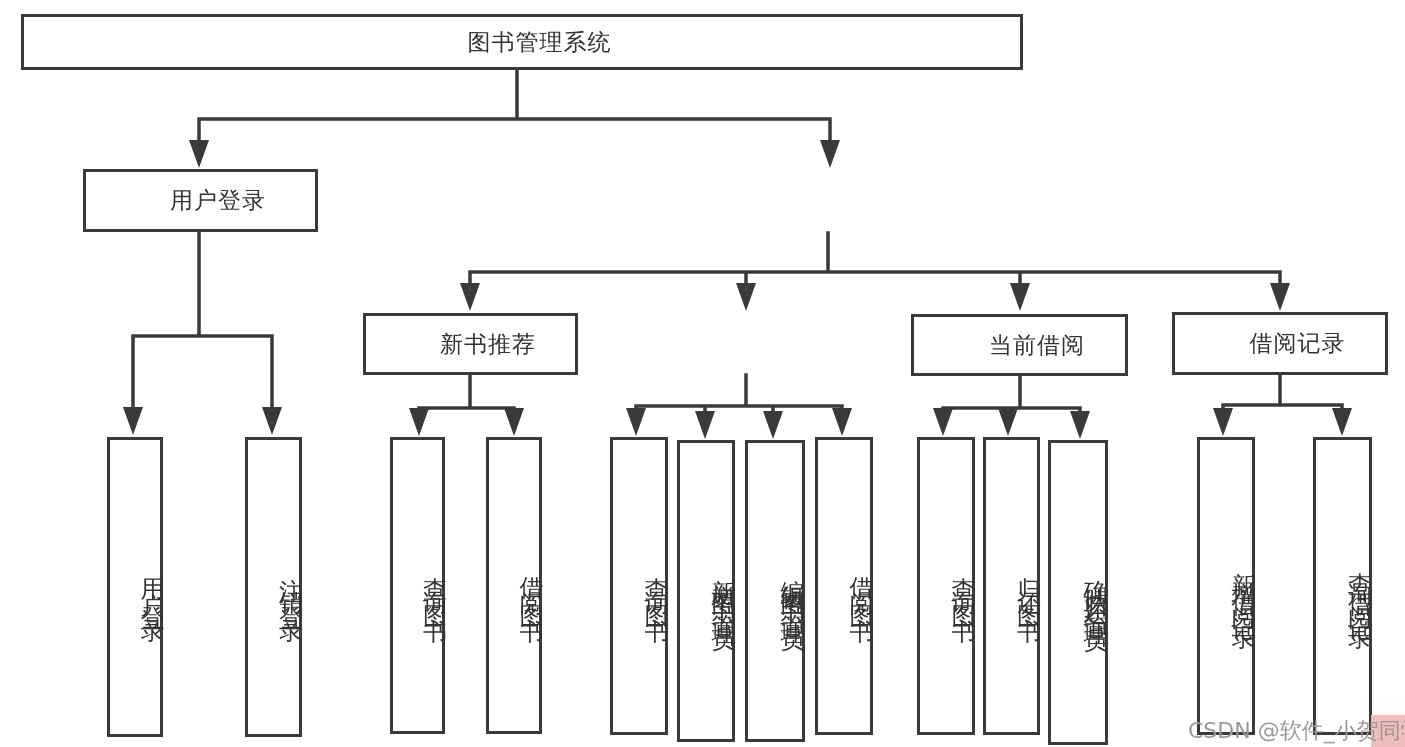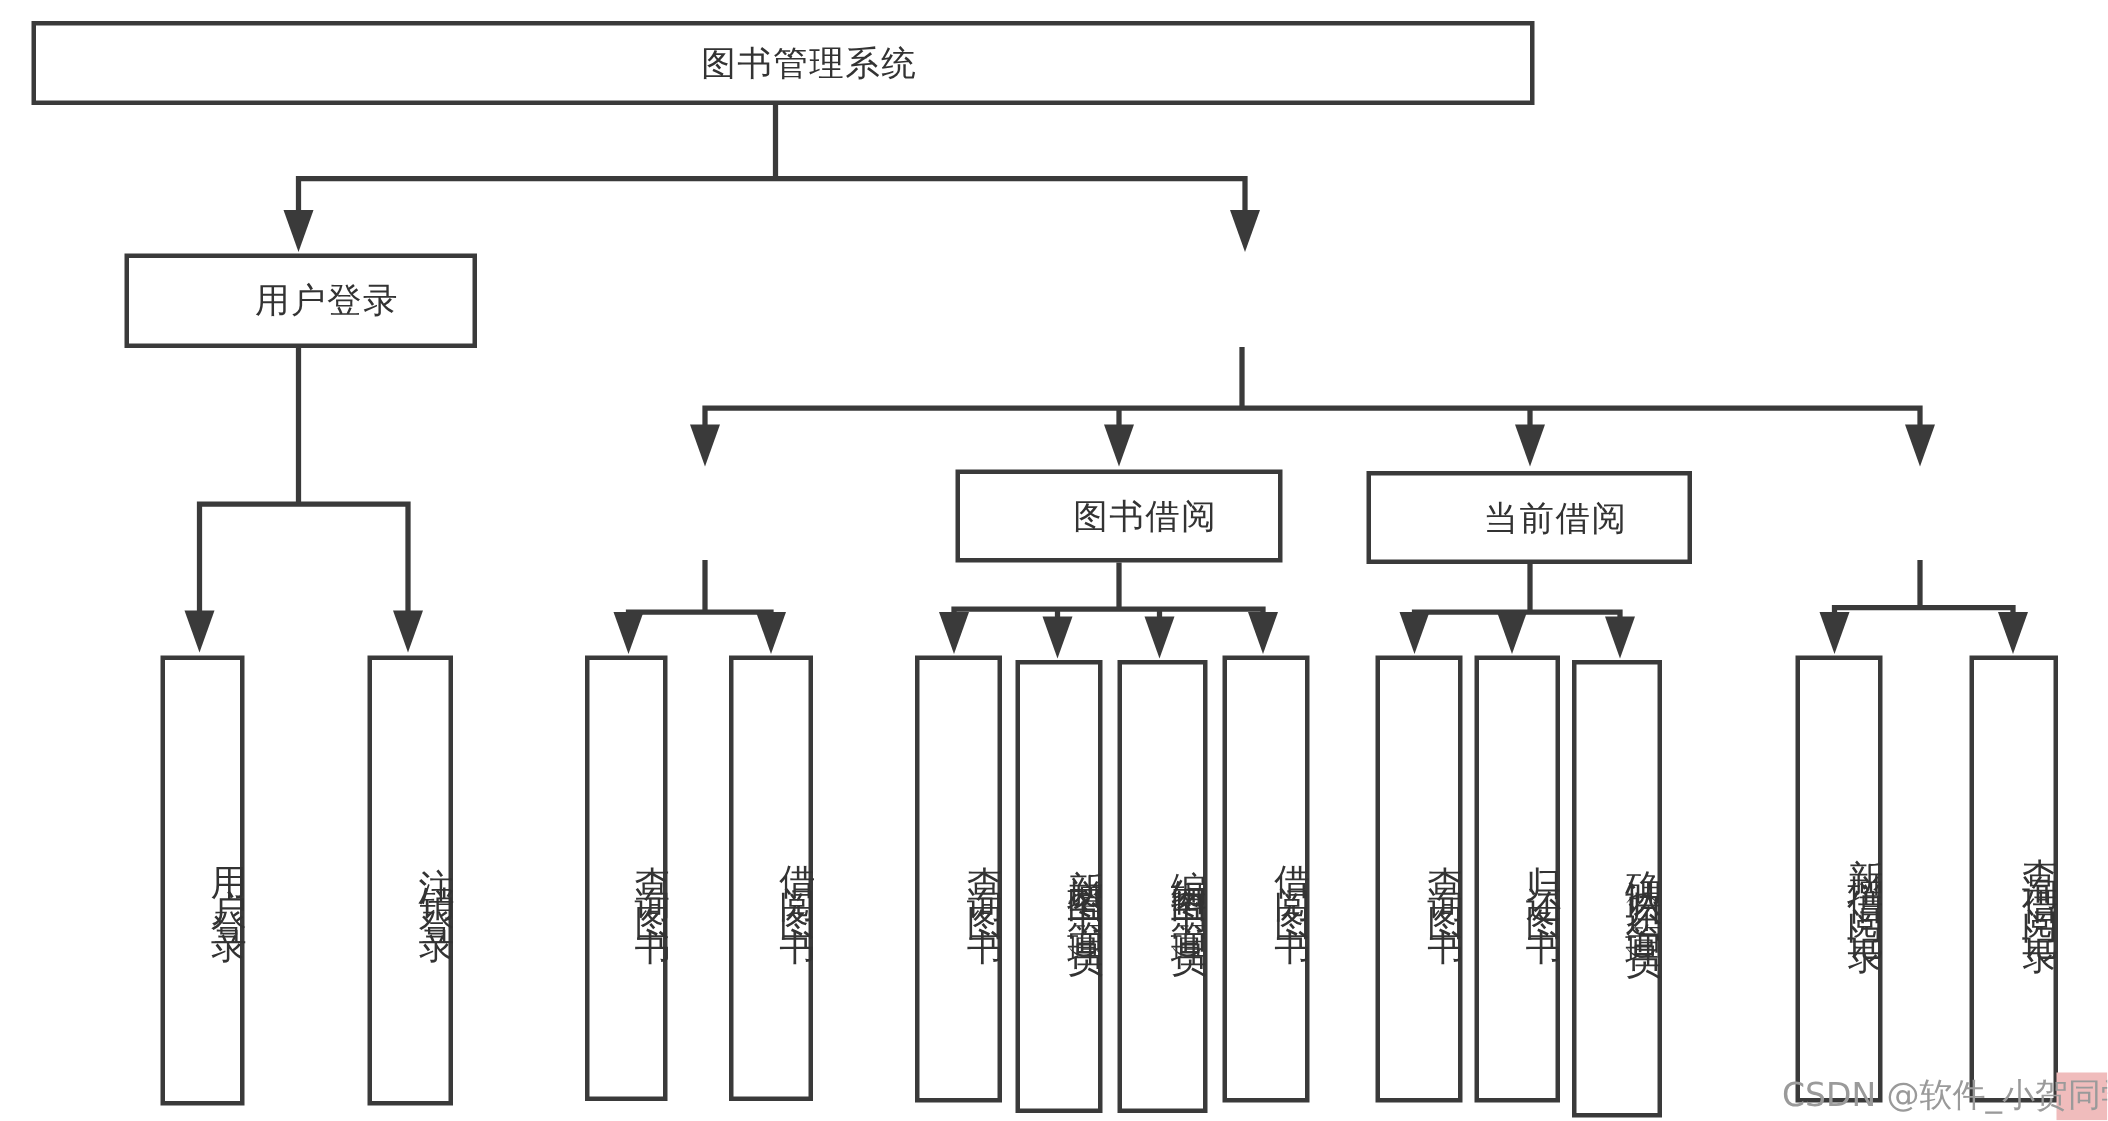--- a/index.html
+++ b/index.html
@@ -80,25 +80,28 @@
   </svg>
 
   <div class="node h" style="left:21px;top:14px;width:1002px;height:56px;">
     <span>图书管理系统</span>
   </div>
 
   <div class="node h" style="left:83px;top:169px;width:235px;height:63px;">
     <span>用户登录</span>
   </div>
 
-  <div class="node h" style="left:637px;top:313px;width:218px;height:62px;">
-    <span>图书借阅</span>
+  <div class="node h" style="left:363px;top:313px;width:215px;height:62px;">
+    <span>新书推荐</span>
   </div>
   <div class="node h" style="left:911px;top:314px;width:217px;height:62px;">
     <span>当前借阅</span>
+  </div>
+  <div class="node h" style="left:1172px;top:312px;width:216px;height:63px;">
+    <span>借阅记录</span>
   </div>
 
   <div class="node v v4" style="left:107px;top:437px;width:56px;height:300px;">
     <span>用户登录</span>
   </div>
   <div class="node v v4" style="left:245px;top:437px;width:57px;height:300px;">
     <span>注销登录</span>
   </div>
 
   <div class="node v v4" style="left:390px;top:437px;width:55px;height:297px;">

